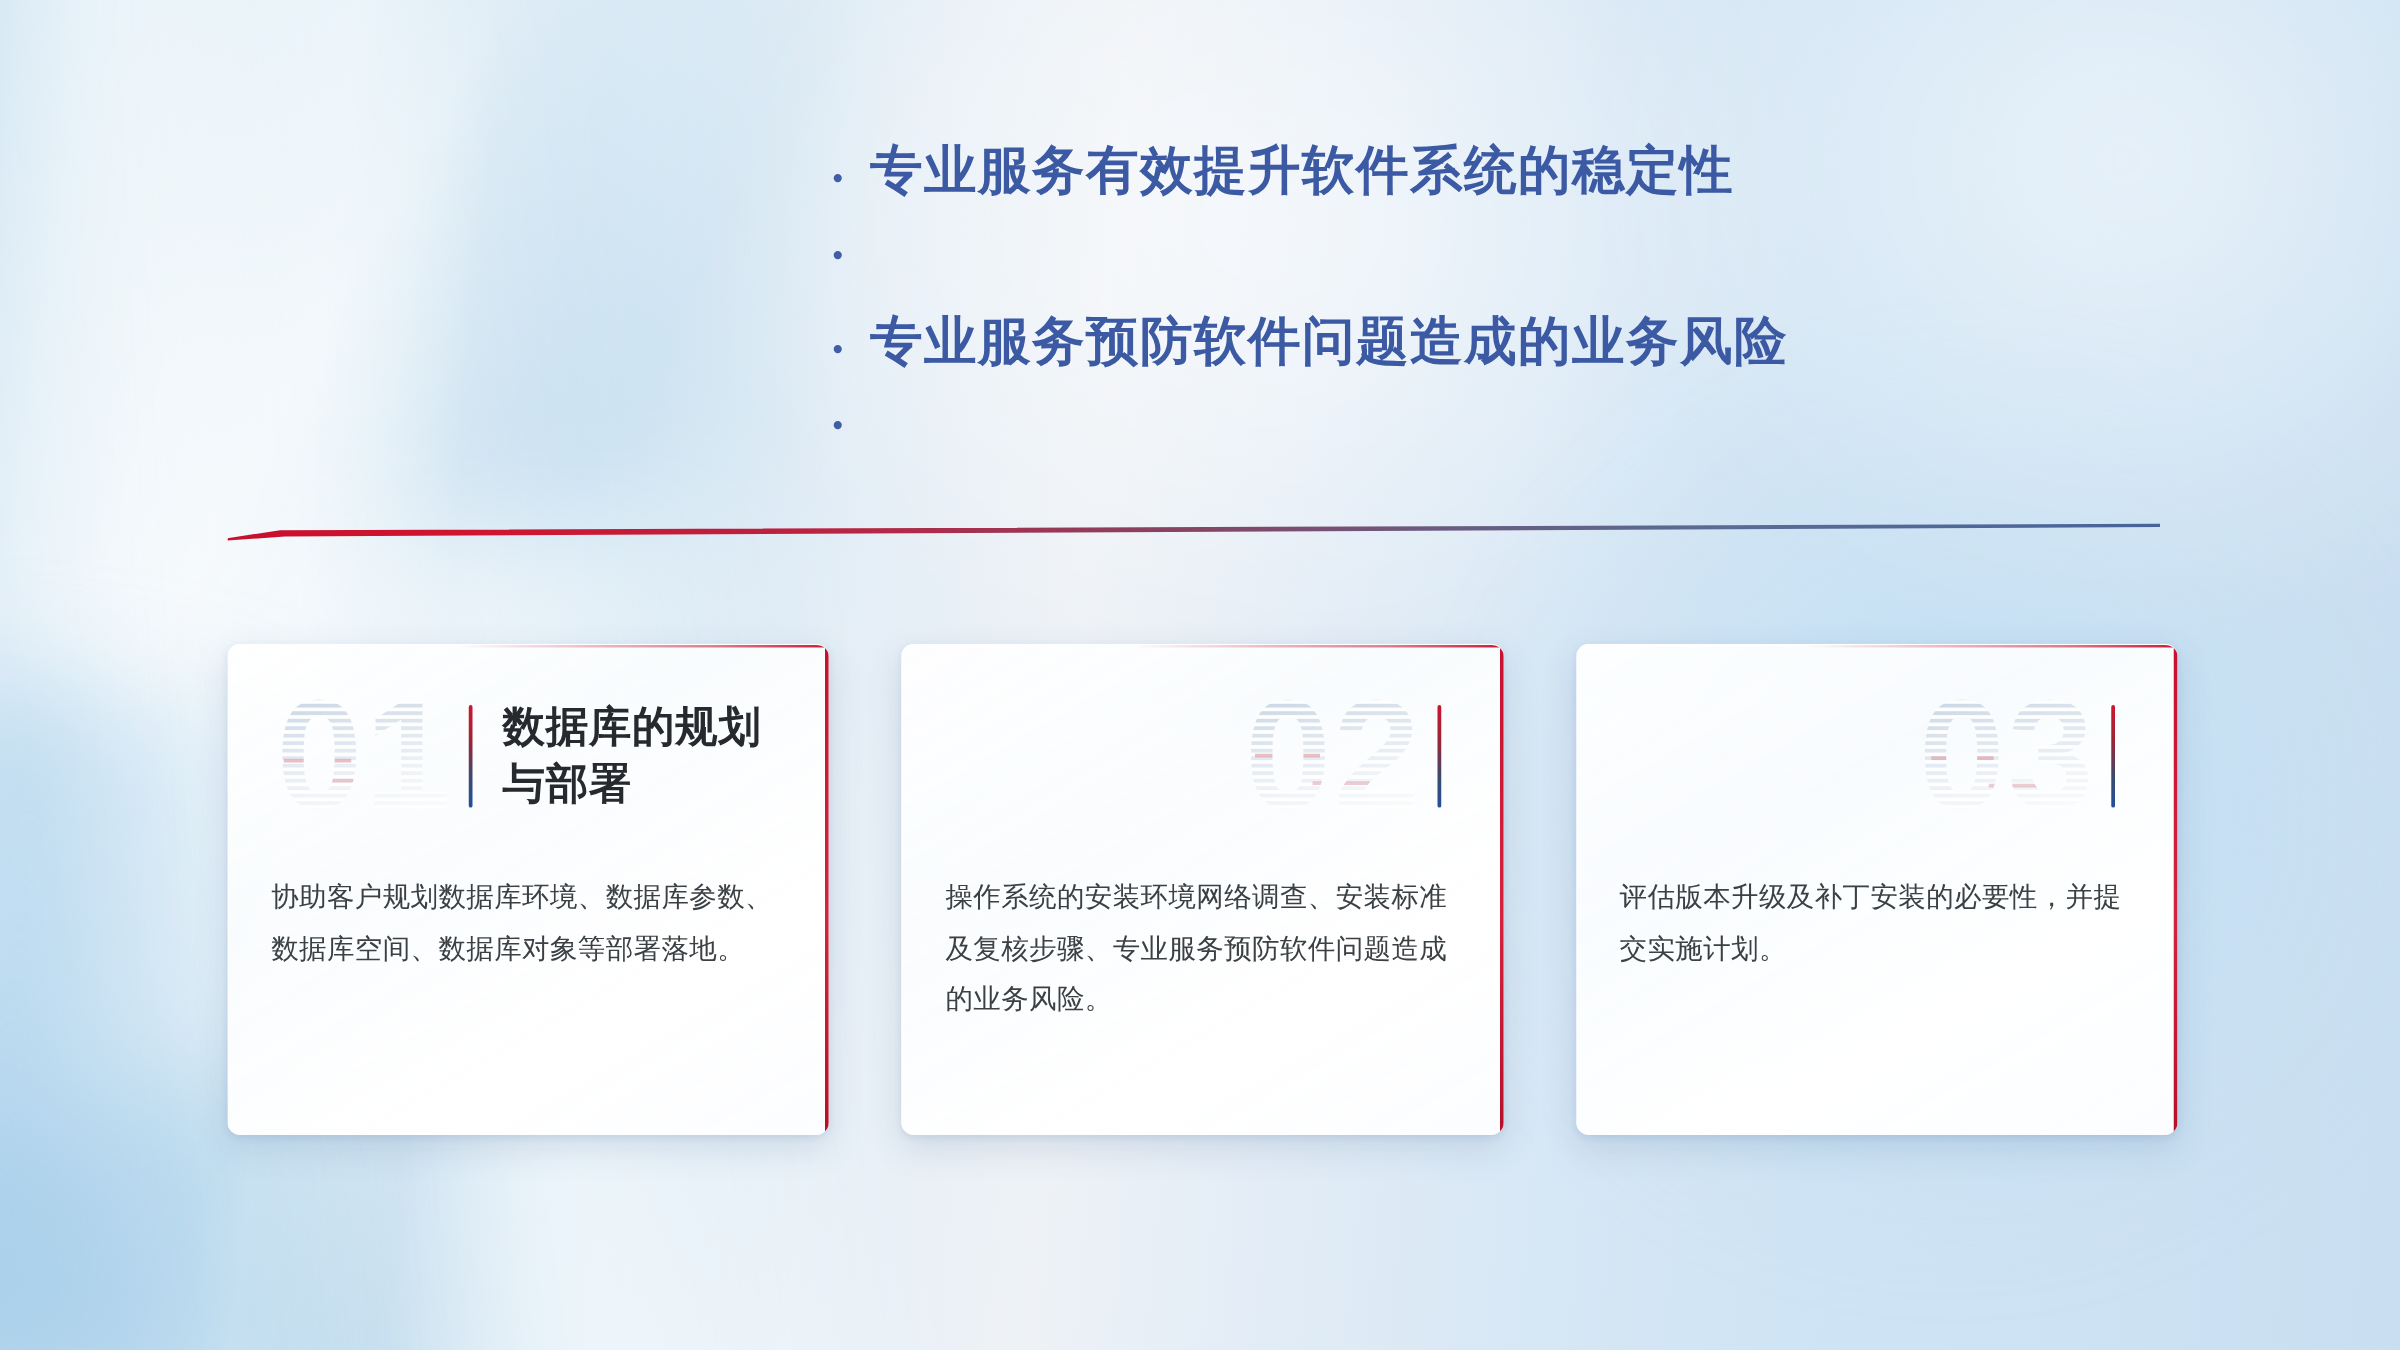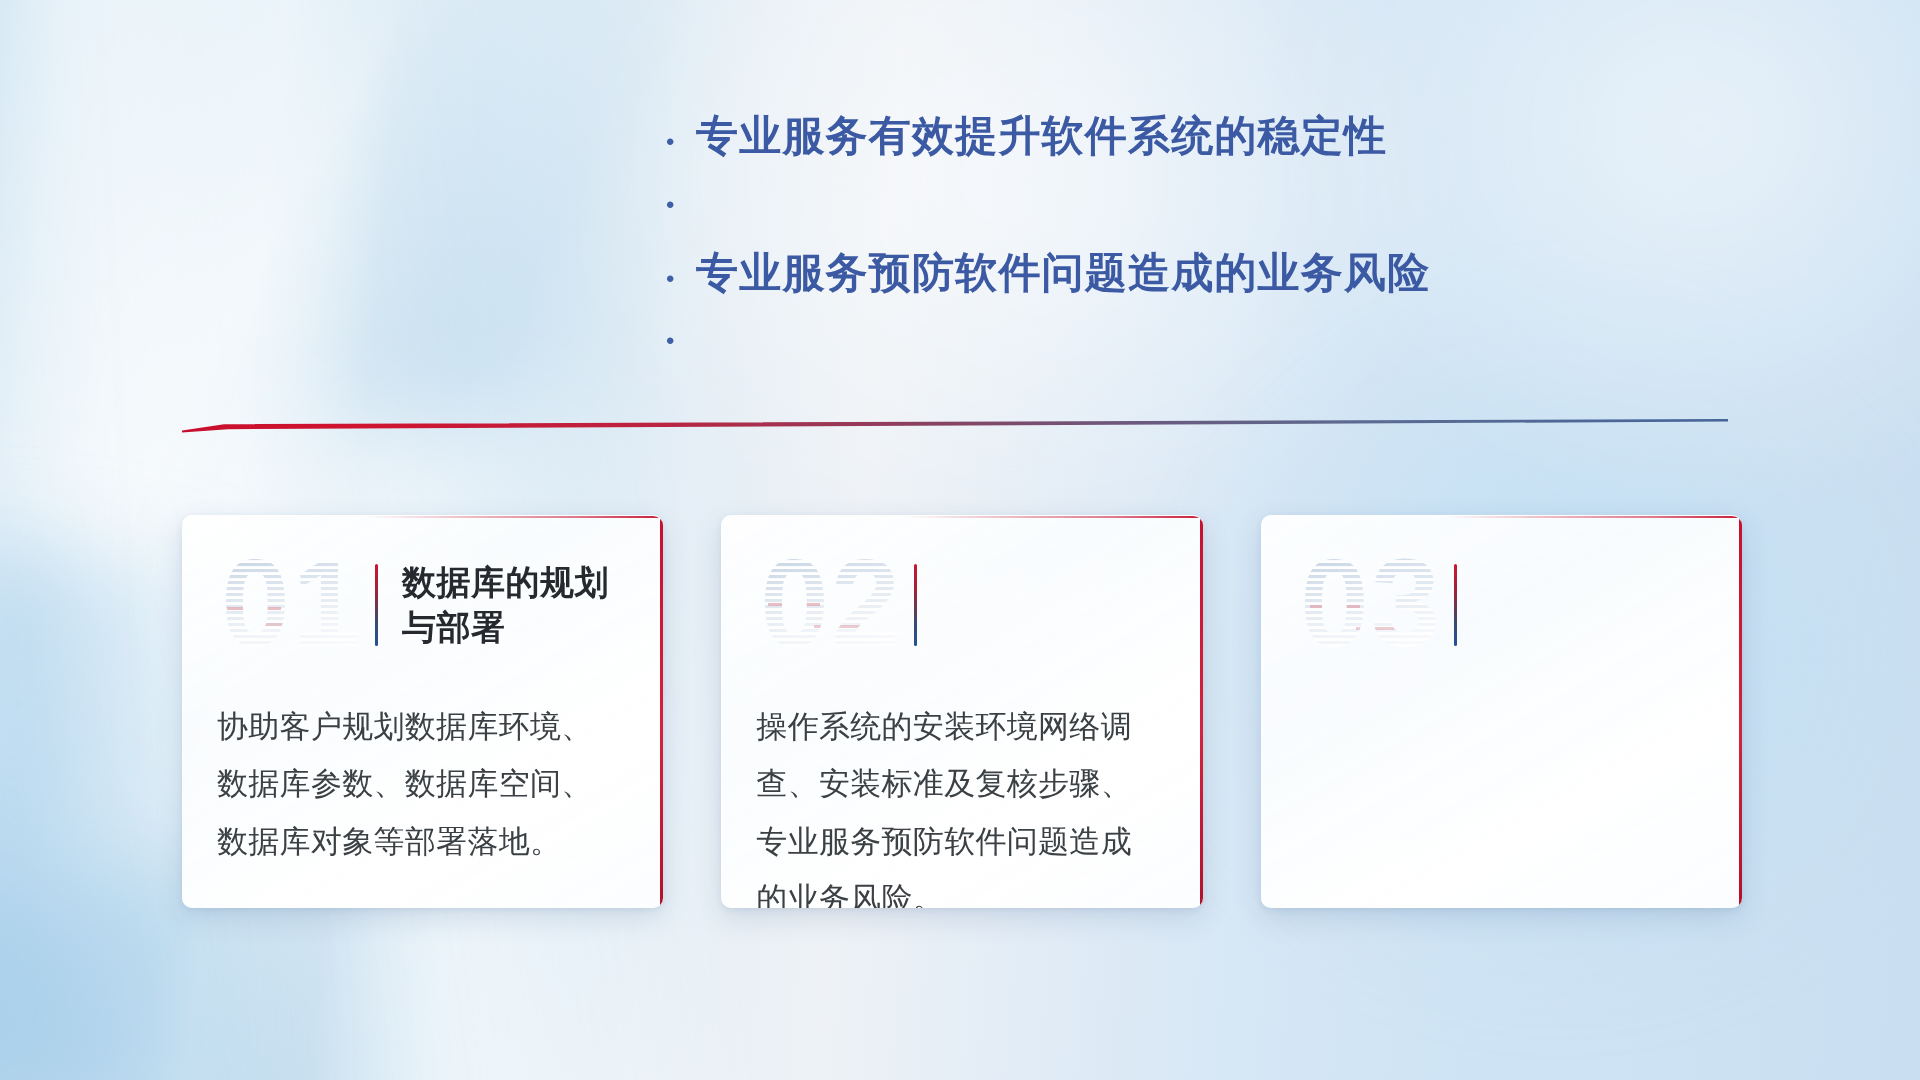--- a/index.html
+++ b/index.html
@@ -176,20 +176,21 @@
     background: linear-gradient(90deg, rgba(199,16,46,0) 0%, rgba(199,16,46,0.55) 70%, rgba(199,16,46,0.95) 100%);
   }
 
   .card-head {
     position: relative;
     height: 178px;
     display: flex;
     align-items: center;
     padding: 0 26px 0 34px;
     box-sizing: border-box;
+    justify-content: flex-end;
   }
   .card-number {
     position: relative;
     width: 148px;
     flex: none;
     height: 120px;
   }
   .card-number svg {
     position: absolute;
     left: 0; top: 0;
@@ -207,21 +208,21 @@
   .card-title {
     font-size: 34px;
     font-weight: 600;
     color: #262a2e;
     line-height: 1.32;
     letter-spacing: 0.5px;
     flex: 1;
   }
   .card-desc {
     padding: 4px 44px 0 34px;
-    font-size: 31px;
+    font-size: 22px;
     line-height: 1.85;
     color: #3b4044;
     letter-spacing: 0.3px;
   }
 </style>
 </head>
 <body>
 
 <div id="slide">
 
@@ -358,16 +359,17 @@
             <g mask="url(#numMask3)">
               <rect width="148" height="120" fill="url(#stripes3)"></rect>
               <rect width="148" height="120" fill="url(#fade3)"></rect>
               <rect x="14" y="60" width="50" height="3" fill="#e0a4ad" opacity="0.7"></rect>
               <rect x="60" y="82" width="44" height="3" fill="#dca3ac" opacity="0.55"></rect>
             </g>
           </svg>
         </div>
         <div class="card-vline"></div>
       </div>
+      <div class="card-desc">评估版本升级及补丁安装的必要性，并提交实施计划。</div>
     </div>
 
   </div>
 </div>
 
 </body></html>

